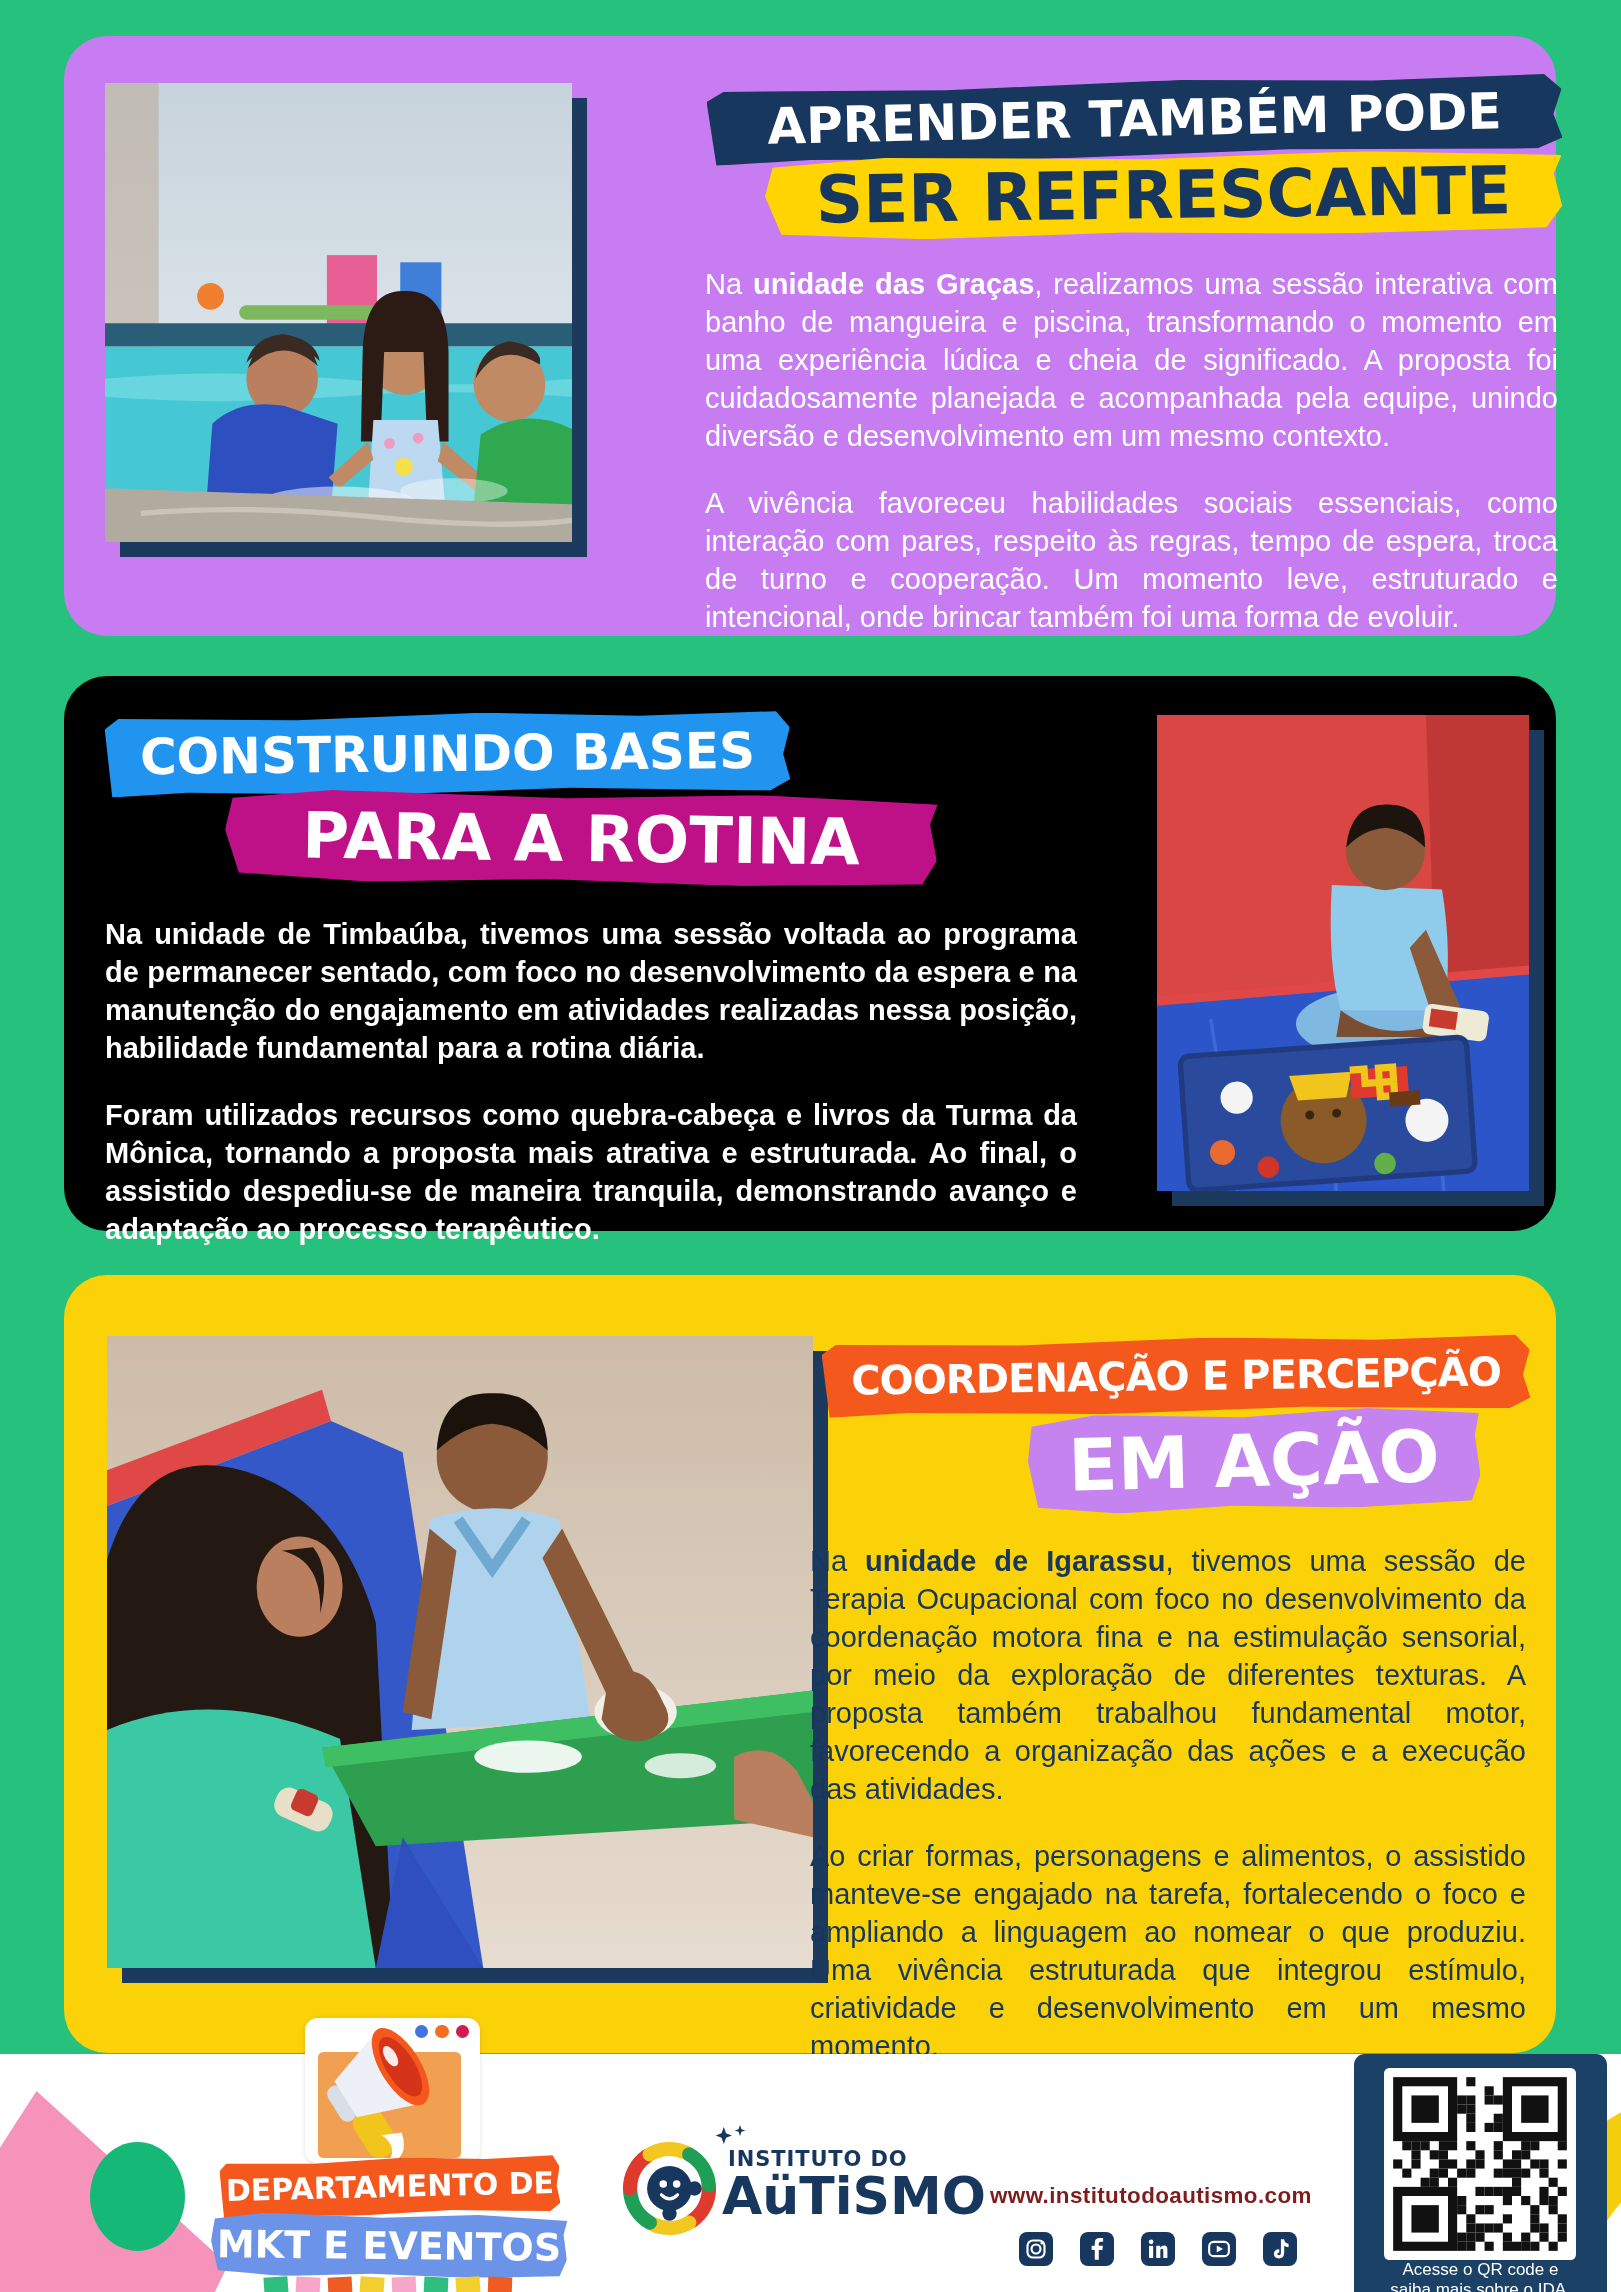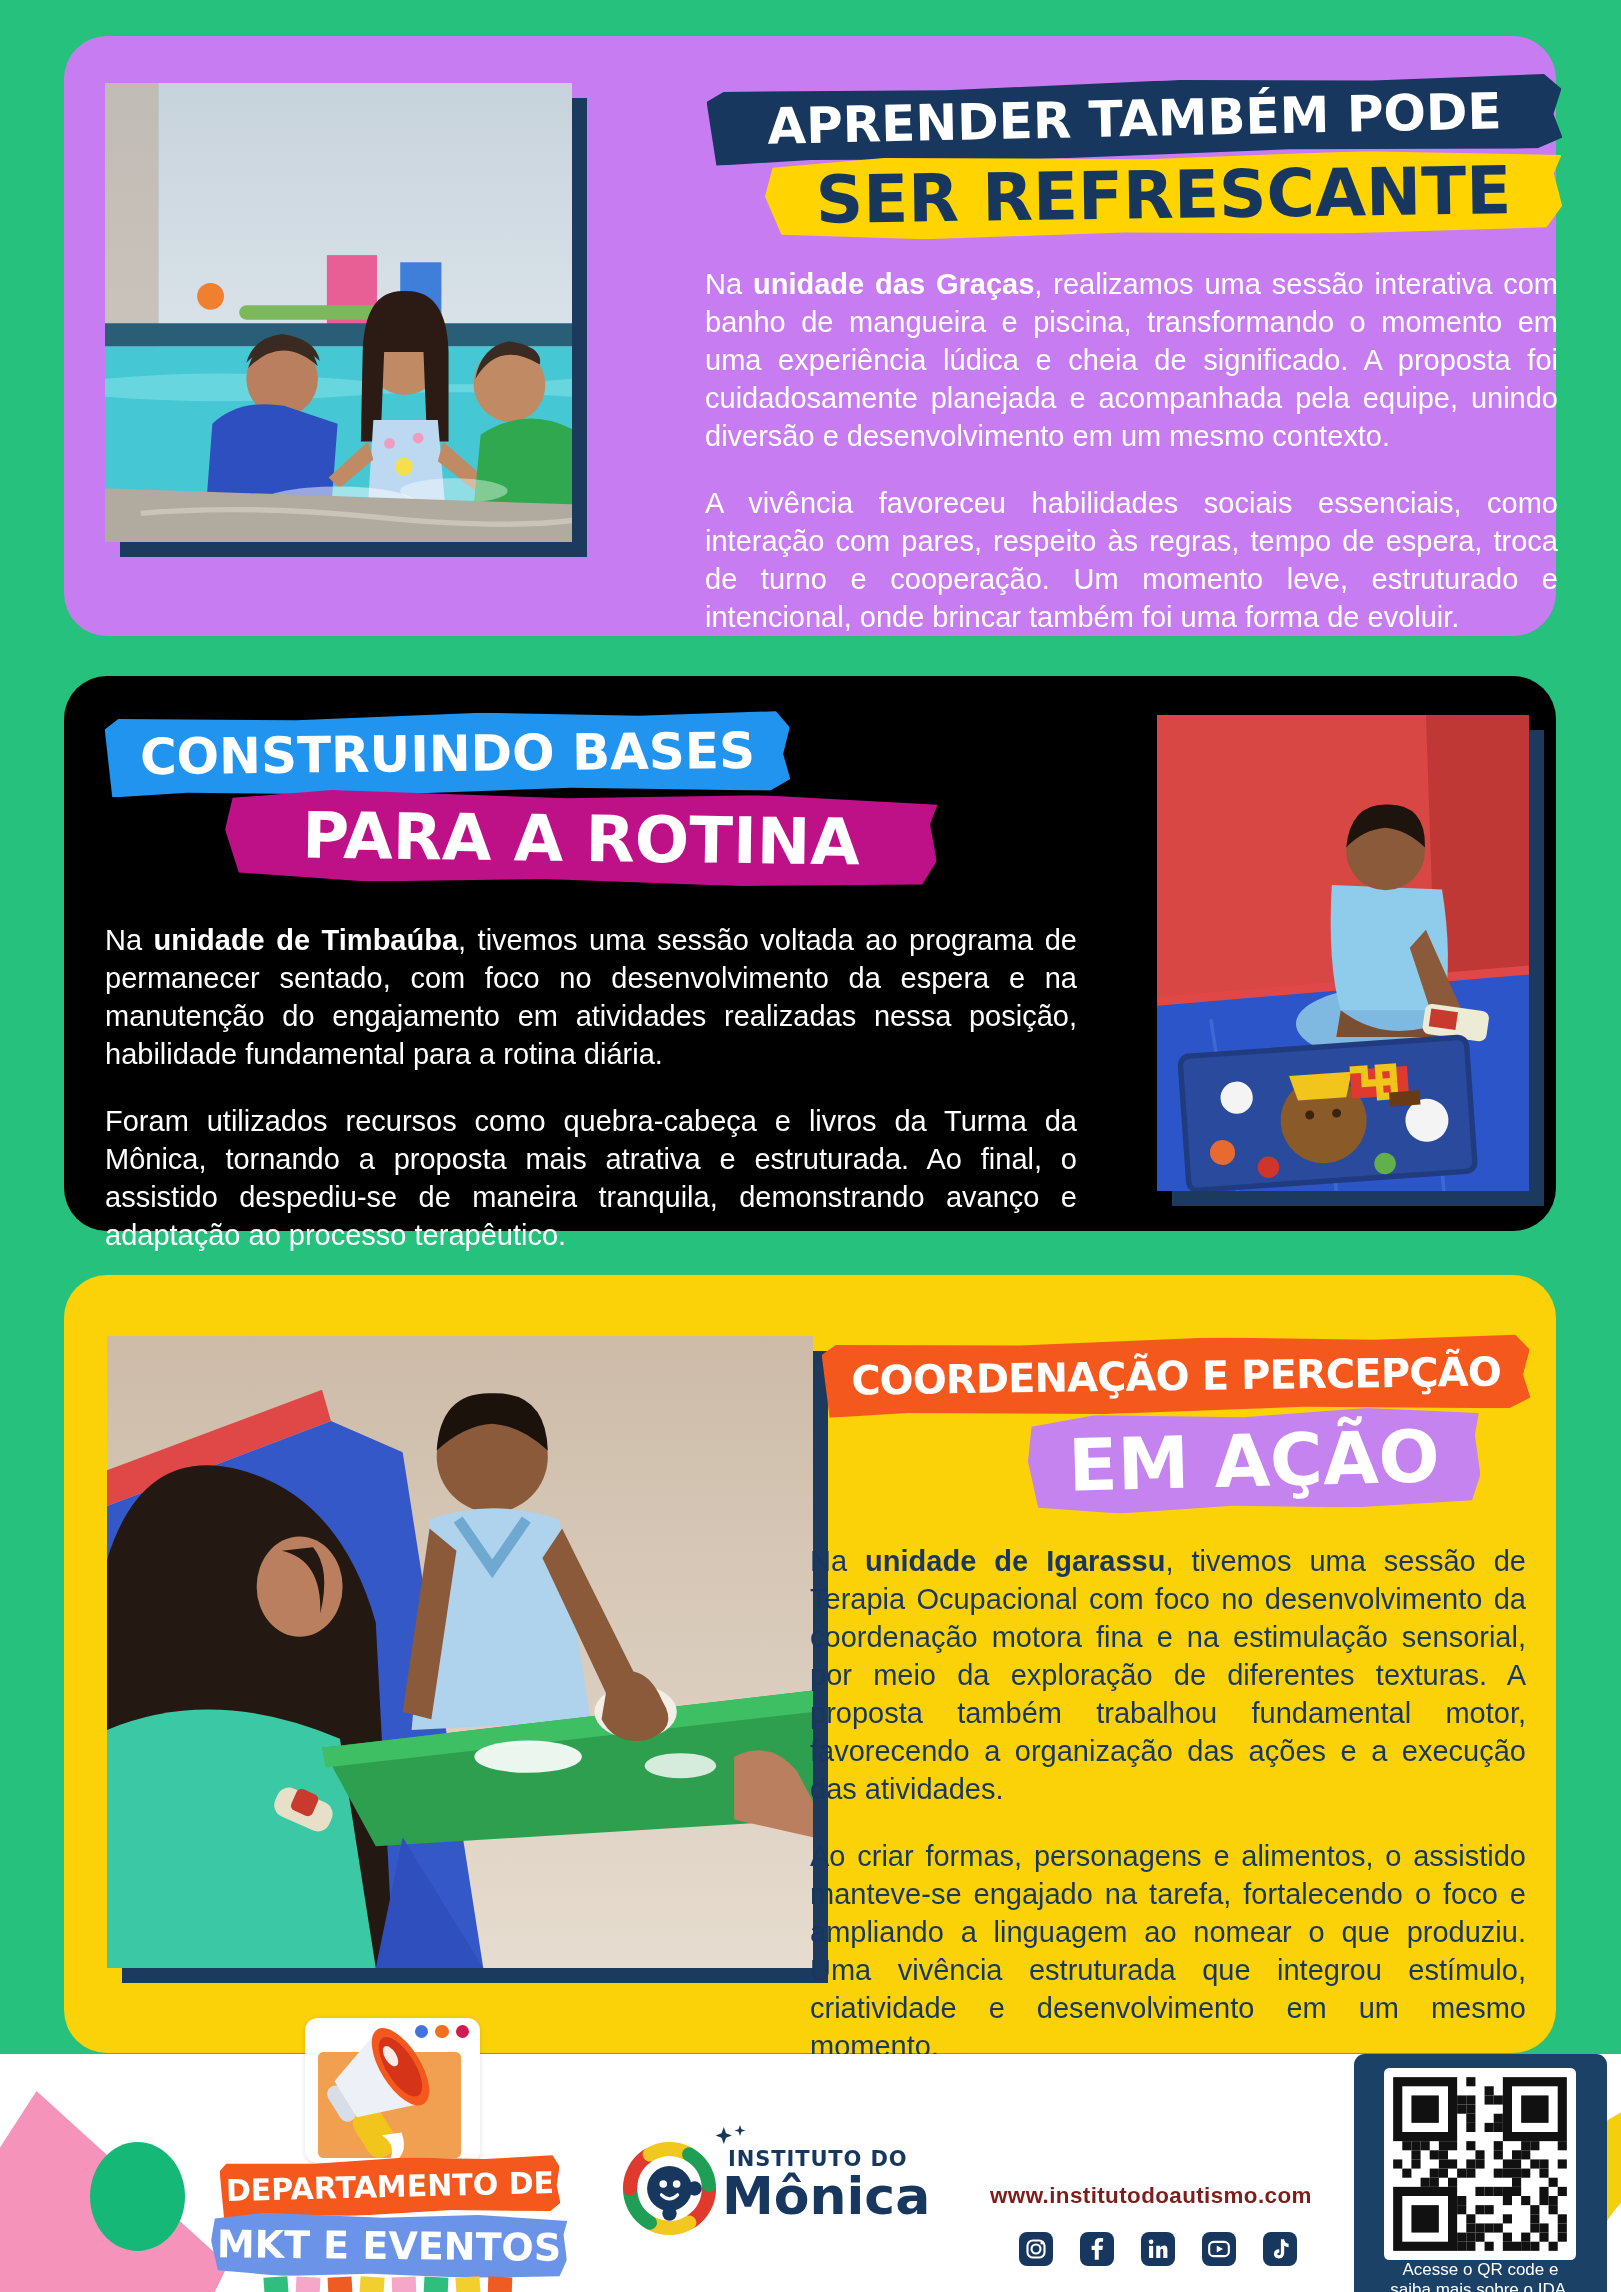--- a/index.html
+++ b/index.html
@@ -111,21 +111,21 @@
 
   <div class="card card-orange" style="left:64px;top:676px;width:1492px;height:555px;">
 
     <div class="banner b-blue rag1" style="left:41px;top:37px;width:685px;height:81px;font-size:50px;transform:rotate(-0.6deg);">
       <span>CONSTRUINDO BASES</span>
     </div>
     <div class="banner b-magenta rag2" style="left:161px;top:117px;width:712px;height:91px;font-size:64px;transform:rotate(0.7deg);">
       <span>PARA A ROTINA</span>
     </div>
 
-    <div class="body-text white-text" style="left:41px;top:245px;width:972px;">
+    <div class="body-text white-text" style="left:41px;top:239px;width:972px;font-weight:bold;">
       <p><span>Na </span><b>unidade de Timbaúba</b><span>, tivemos uma sessão voltada ao programa de permanecer sentado, com foco no desenvolvimento da espera e na manutenção do engajamento em atividades realizadas nessa posição, habilidade fundamental para a rotina diária.</span></p>
       <p>Foram utilizados recursos como quebra-cabeça e livros da Turma da Mônica, tornando a proposta mais atrativa e estruturada. Ao final, o assistido despediu-se de maneira tranquila, demonstrando avanço e adaptação ao processo terapêutico.</p>
     </div>
 
     <div class="photo" style="left:1093px;top:39px;width:372px;height:476px;">
       <svg viewBox="0 0 415 532" preserveAspectRatio="none">
         <rect width="415" height="532" fill="#D84743"></rect>
         <polygon points="300,0 415,0 415,300 310,290" fill="#C03835"></polygon>
         <polygon points="0,320 415,285 415,532 0,532" fill="#2B55C8"></polygon>
         <path d="M0 320 L415 285" stroke="#E04848" stroke-width="10" fill="none"></path>
@@ -259,21 +259,21 @@
       <circle cx="53" cy="81" r="8" fill="#17375E"></circle>
       <circle cx="46" cy="48" r="4.2" fill="#fff"></circle>
       <circle cx="61" cy="48" r="4.2" fill="#fff"></circle>
       <path d="M44 60 Q53 69 62 60" stroke="#fff" stroke-width="3.5" fill="none" stroke-linecap="round"></path>
     </svg>
     <svg class="abs" style="left:91px;top:-10.7px;" width="36" height="29" viewBox="0 0 40 32">
       <path d="M12 2 L14.5 9 L21 11.5 L14.5 14 L12 21 L9.5 14 L3 11.5 L9.5 9 Z" fill="#17375E"></path>
       <path d="M30 0 L31.6 4.5 L36 6 L31.6 7.5 L30 12 L28.4 7.5 L24 6 L28.4 4.5 Z" fill="#17375E"></path>
     </svg>
     <div class="abs" style="left:106px;top:10.7px;font-family:'DejaVu Sans',sans-serif;font-weight:bold;font-size:21px;letter-spacing:0.9px;color:#17375E;">INSTITUTO DO</div>
-    <div class="abs" style="left:100px;top:30px;font-family:'DejaVu Sans',sans-serif;font-weight:bold;font-size:52px;color:#17375E;">Mônica</div>
+    <div class="abs" style="left:100px;top:30px;font-family:'DejaVu Sans',sans-serif;font-weight:bold;font-size:52px;color:#17375E;">AüTiSMO</div>
   </div>
 
   <div class="abs" style="left:990px;top:2183px;width:349px;text-align:left;font-family:'Liberation Sans',sans-serif;font-weight:bold;font-size:22.4px;letter-spacing:0.4px;color:#7f1d1d;z-index:5;">www.institutodoautismo.com</div>
 
   <div class="social abs" style="left:1019px;top:2232px;z-index:5;">
     <svg width="34" height="34" viewBox="0 0 38 38">
       <rect width="38" height="38" rx="9" fill="#17375E"></rect>
       <rect x="9.5" y="9.5" width="19" height="19" rx="6" fill="none" stroke="#fff" stroke-width="2.4"></rect>
       <circle cx="19" cy="19" r="5" fill="none" stroke="#fff" stroke-width="2.4"></circle>
       <circle cx="25.6" cy="12.4" r="1.7" fill="#fff"></circle>

